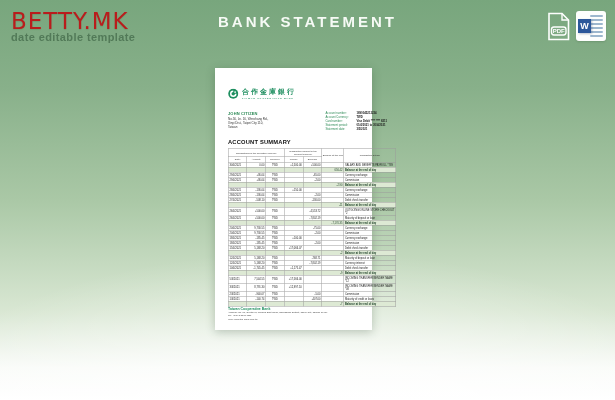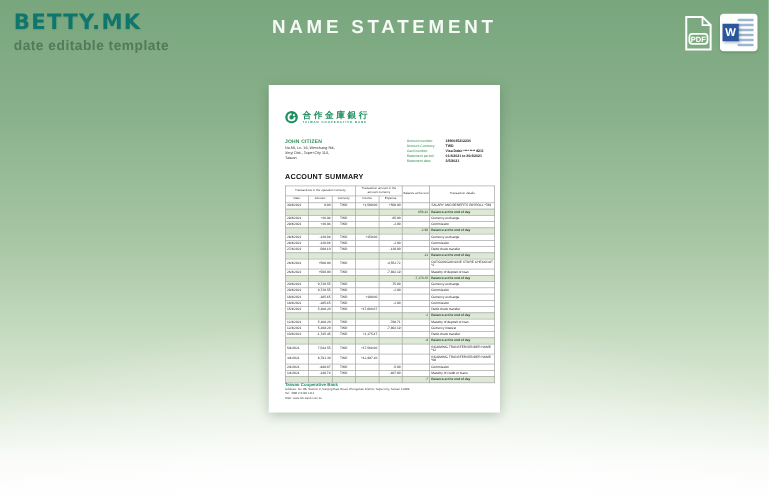--- a/index.html
+++ b/index.html
@@ -9,21 +9,21 @@
     position:relative;
     background:
       radial-gradient(130% 95% at 50% 115%, #ffffff 0%, rgba(255,255,255,0) 55%),
       linear-gradient(180deg, #78a67d 0%, #88b08a 22%, #aac8a6 50%, #d9e7d3 78%, #f9fbf8 92%, #ffffff 100%);
   }
 
   
   .brand {
     position:absolute; left:11px; top:8px;
     font-family:"DejaVu Sans", sans-serif;
-    font-weight:700; font-size:17px; letter-spacing:1px; color:#0f766e;
+    font-weight:400; font-size:23px; letter-spacing:1px; color:#b91c1c;
     text-shadow:0 1px 1px rgba(40,80,45,0.15);
   }
   .tagline {
     position:absolute; left:11px; top:31px;
     font-size:11px; font-weight:600; letter-spacing:0.4px; color:#527a58;
   }
   .page-title {
     position:absolute; left:0; right:0; top:13px; text-align:center;
     font-size:15px; font-weight:700; letter-spacing:3px; color:#f6faf5;
   }
@@ -36,21 +36,21 @@
   .word-lines { position:absolute; right:3px; top:4px; width:13px; display:flex; flex-direction:column; gap:2px; }
   .word-lines i { display:block; height:2px; background:#9db7ce; border-radius:1px; }
   .word-w {
     position:absolute; left:2px; top:8px; width:13px; height:14px; background:#2b579a;
     color:#ffffff; font-size:9px; font-weight:700; display:flex; align-items:center; justify-content:center;
     box-shadow:1px 1px 2px rgba(30,50,90,0.3);
   }
 
   
   .doc {
-    position:absolute; left:215px; top:68px; width:185px; height:262px;
+    position:absolute; left:215px; top:68px; width:157px; height:262px;
     background:#ffffff; box-shadow:0 2px 9px rgba(40,70,42,0.28);
   }
   .doc-inner {
     width:370px; height:524px; transform:scale(0.5); transform-origin:top left;
     display:flex; flex-direction:column; padding:40px 26px 26px 26px;
     font-family:"Liberation Sans", sans-serif; color:#222;
   }
 
   .logo-row { display:flex; align-items:center; gap:7px; }
   .logo-mark { width:21px; height:21px; flex:0 0 auto; }
@@ -83,21 +83,21 @@
 
   .doc-footer { margin-top:auto; }
   .doc-footer .bank-name { font-size:7px; font-weight:700; color:#1f8f60; }
   .doc-footer .f-line { font-size:4.8px; line-height:6.4px; color:#444; margin-top:1px; }
 </style>
 </head>
 <body>
 
 <div class="brand">BETTY.MK</div>
 <div class="tagline">date editable template</div>
-<div class="page-title">NAME STATEMENT</div>
+<div class="page-title">BANK STATEMENT</div>
 
 <div class="top-icons">
   <svg class="pdf-icon" viewBox="0 0 25 29">
     <path d="M3 1.5 H16 L22.5 8 V27.5 H3 Z" fill="none" stroke="#fdfefd" stroke-width="1.6"></path>
     <path d="M16 1.5 V8 H22.5" fill="none" stroke="#fdfefd" stroke-width="1.4"></path>
     <rect x="5.5" y="15" width="14.5" height="8" rx="2.4" fill="none" stroke="#fdfefd" stroke-width="1.4"></rect>
     <text x="12.7" y="21.4" font-size="6" font-weight="bold" fill="#fdfefd" text-anchor="middle" font-family="Liberation Sans, sans-serif">PDF</text>
   </svg>
   <div class="word-icon">
     <div class="word-lines">

